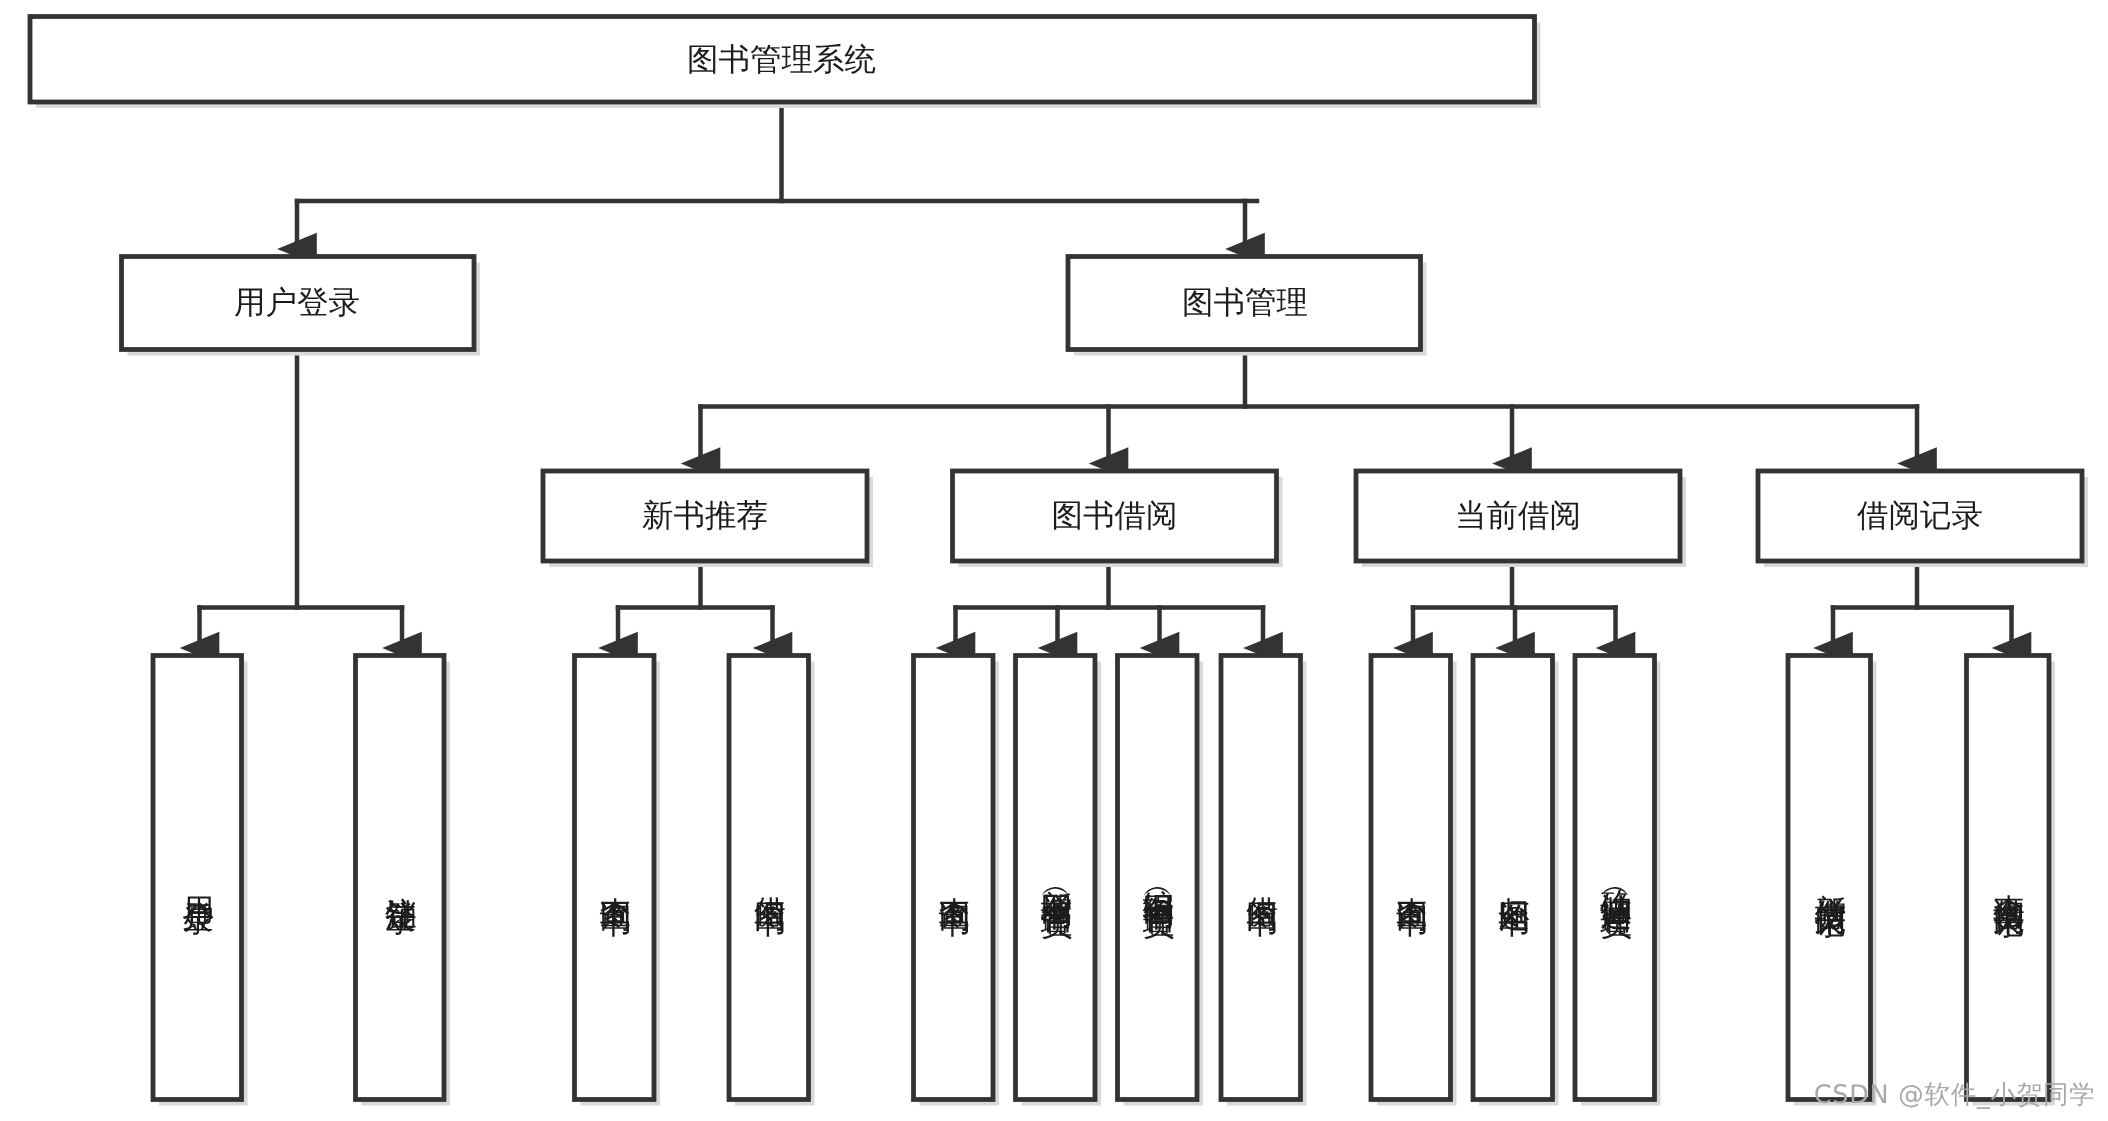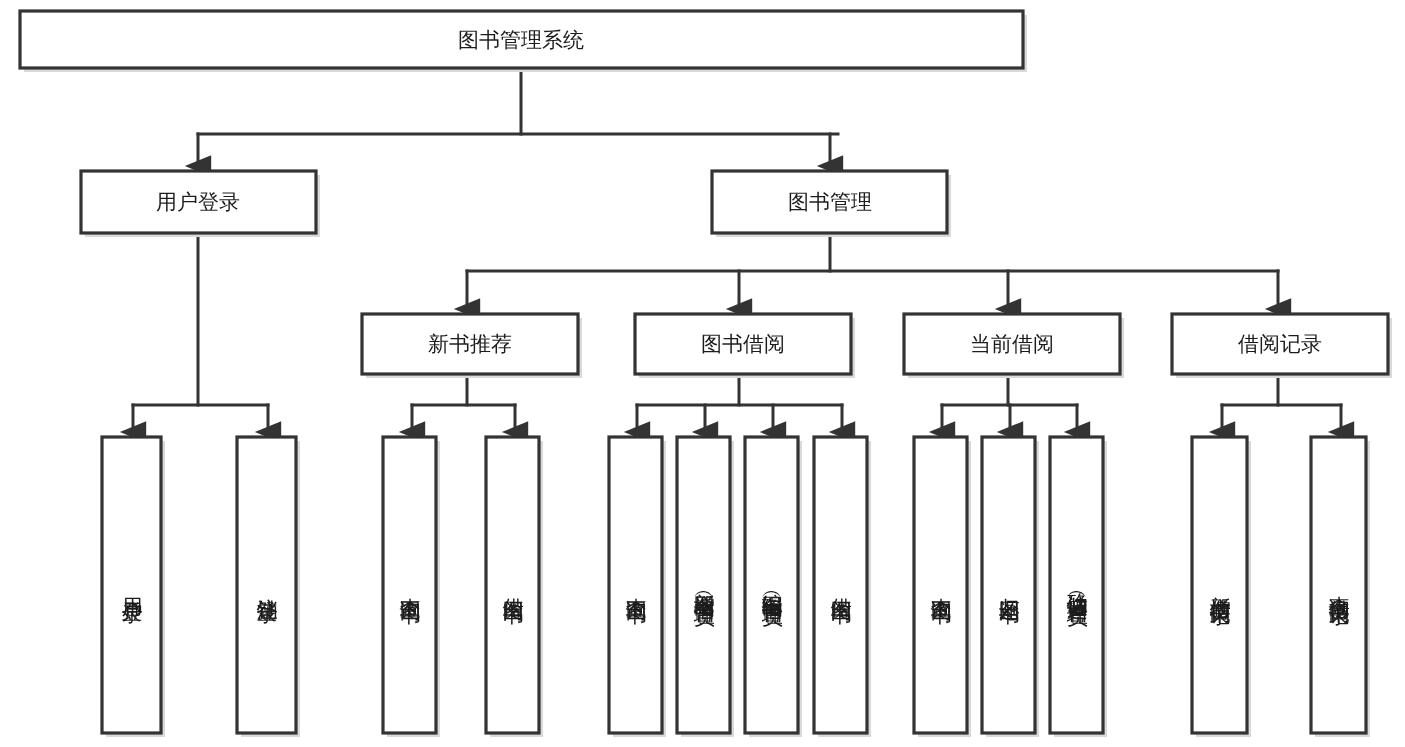--- a/index.html
+++ b/index.html
@@ -252,13 +252,14 @@
   <div class="leaf-label" style="left:745px; top:437px; width:53px; height:296px;">编辑图书（管理员）</div>
   <div class="leaf-label" style="left:814px; top:437px; width:53px; height:296px;">借阅图书</div>
 
   <div class="leaf-label" style="left:914px; top:437px; width:53px; height:296px;">查询图书</div>
   <div class="leaf-label" style="left:982px; top:437px; width:53px; height:296px;">归还图书</div>
   <div class="leaf-label" style="left:1050px; top:437px; width:53px; height:296px;">确认归还（管理员）</div>
 
   <div class="leaf-label" style="left:1192px; top:437px; width:55px; height:296px;">新增借阅记录</div>
   <div class="leaf-label" style="left:1311px; top:437px; width:55px; height:296px;">查询借阅记录</div>
 
+  <div class="watermark">CSDN @软件_小贺同学</div>
 </div>
 
 </body></html>

